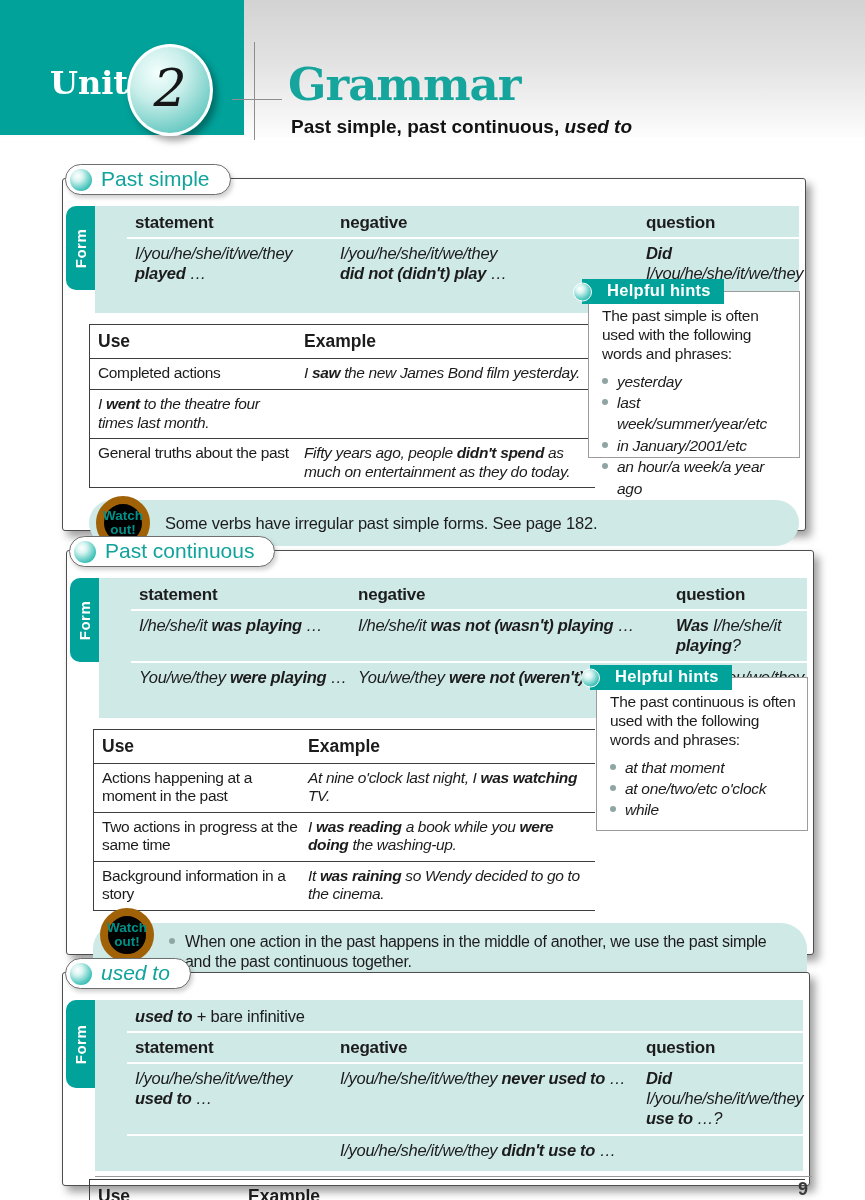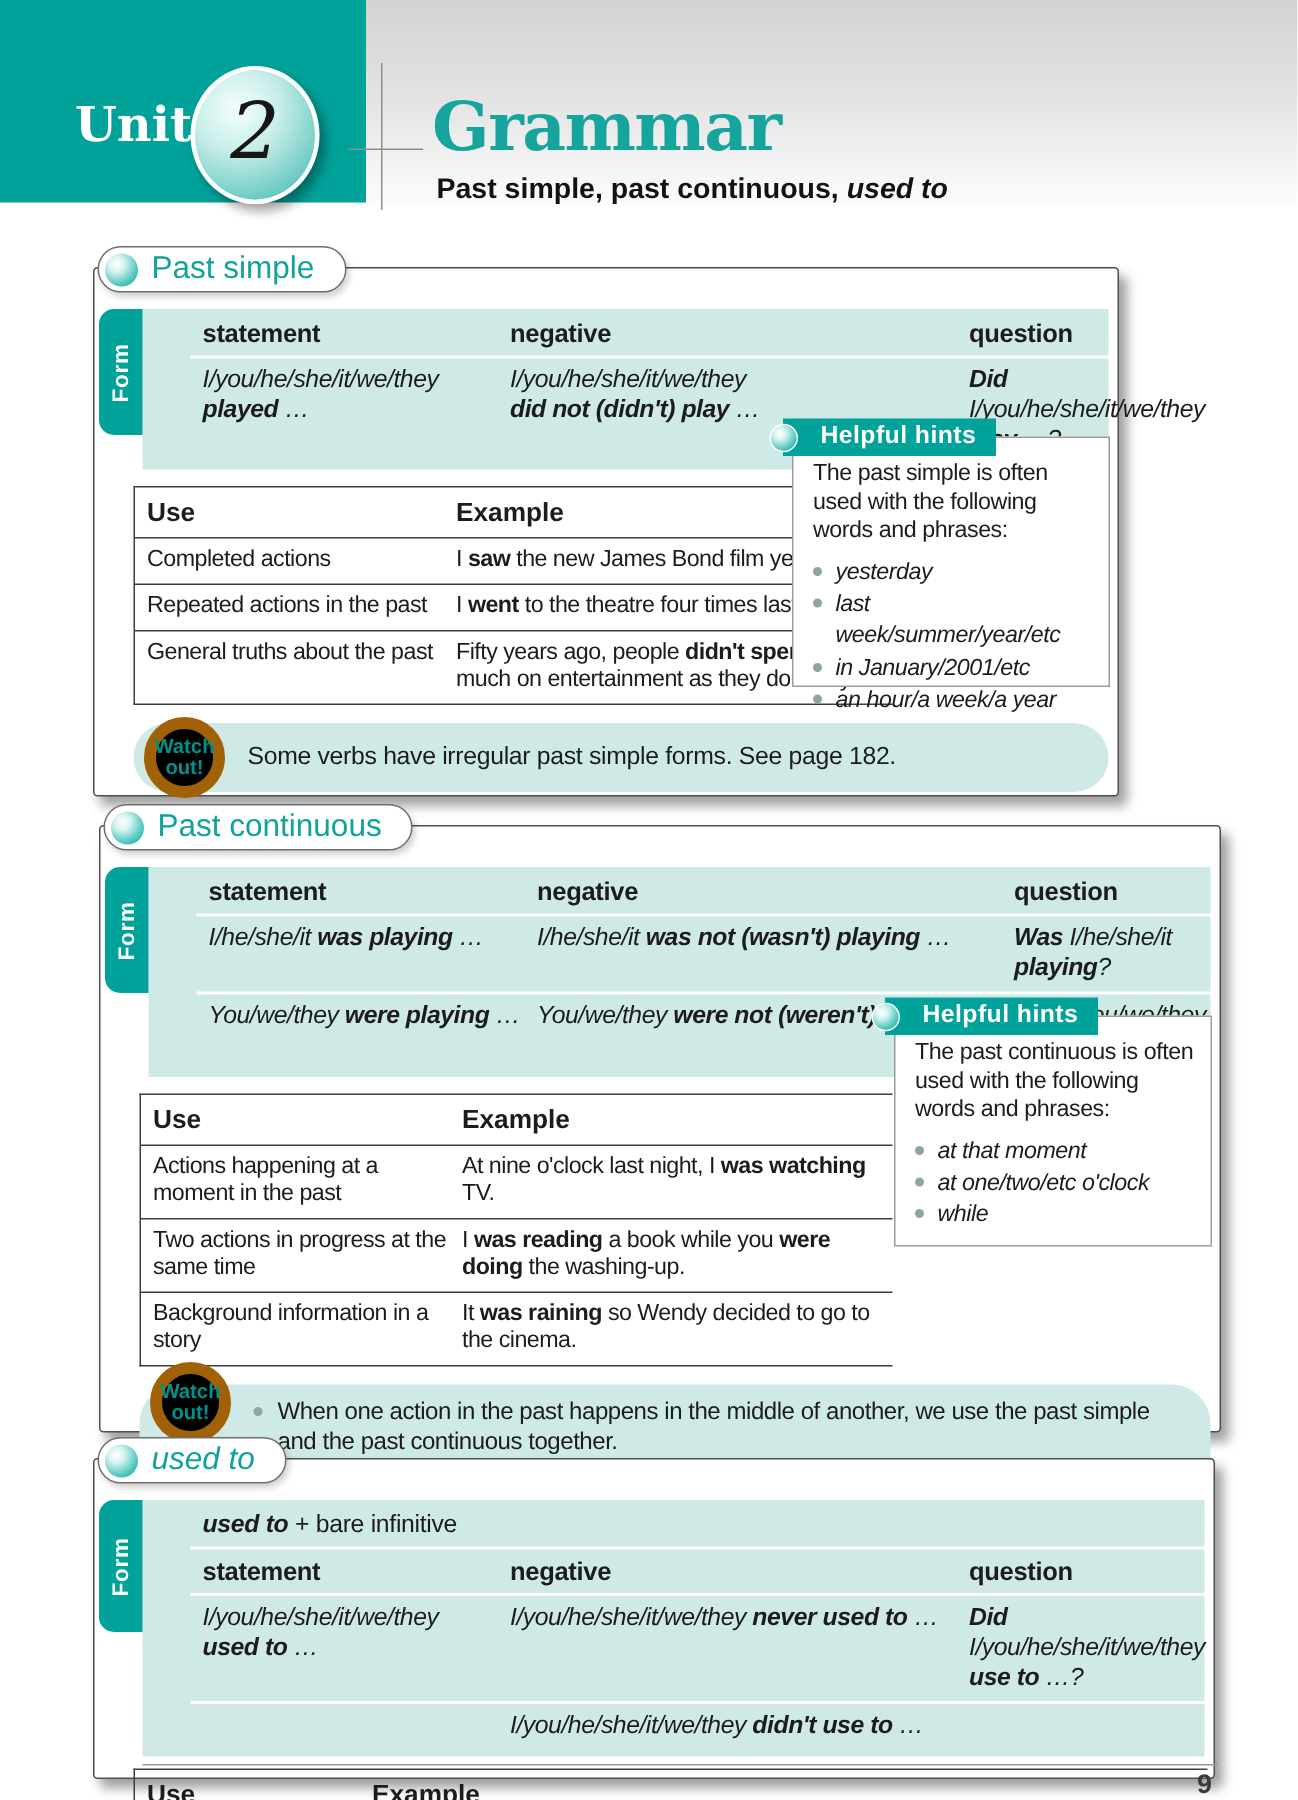--- a/index.html
+++ b/index.html
@@ -23,21 +23,21 @@
   .unit-number { font-family:"DejaVu Serif", serif; font-style:italic; font-size:52px; color:#161616; padding-bottom:4px; }
   .hdr-vline { position:absolute; left:254px; top:42px; width:1px; height:98px; background:#8d8d8d; }
   .hdr-hline { position:absolute; left:232px; top:99px; width:50px; height:1px; background:#8d8d8d; }
   .grammar-title { position:absolute; left:288px; top:58px; font-family:"DejaVu Serif", serif;
     font-weight:bold; font-size:45px; color:#16a59d; letter-spacing:-1px; }
   .grammar-sub { position:absolute; left:291px; top:116px; font-size:19px; font-weight:bold; color:#121212; }
 
   
   .gbox { position:absolute; background:#fff; border:1.5px solid #4e4e4e; border-radius:3px;
     box-shadow:5px 6px 8px rgba(0,0,0,0.38); }
-  #box-past-simple { left:62px; top:178px; width:684px; height:353px; }
+  #box-past-simple { left:62px; top:178px; width:744px; height:353px; }
   #box-past-cont   { left:66px; top:550px; width:748px; height:405px; }
   #box-used-to     { left:62px; top:972px; width:748px; height:214px; }
 
   .pill { position:absolute; left:2px; top:-15px; height:31px; background:#fff;
     border:1.5px solid #6f6f6f; border-radius:17px; display:flex; align-items:center;
     gap:9px; padding:0 20px 0 4px; box-shadow:2px 3px 4px rgba(0,0,0,0.18); z-index:3; }
   .ball { border-radius:50%;
     background:radial-gradient(circle at 35% 32%, #ffffff 0%, #d8f4f1 25%, #54c8c0 65%, #00a29a 100%); }
   .pill .ball { width:22px; height:22px; flex:0 0 22px; }
   .pill-label { font-size:21px; color:#10a39b; white-space:nowrap; padding-bottom:2px; }
@@ -60,21 +60,21 @@
   .use-table { margin:11px 0 0 26px; border-left:1.5px solid #3e3e3e;
     border-top:1.5px solid #3e3e3e; border-bottom:1.5px solid #3e3e3e; }
   #box-past-simple .use-table { width:506px; }
   #box-past-cont   .use-table { width:502px; }
   #box-used-to     .use-table { width:716px; margin-top:8px; }
   .u-row { display:grid; grid-template-columns:206px 1fr; }
   #box-used-to .u-row { grid-template-columns:150px 1fr; }
   .u-row + .u-row { border-top:1.5px solid #3e3e3e; }
   .u-head { font-weight:bold; font-size:17.5px; padding:6px 0 6px 8px; }
   .u-cell { font-size:15.5px; line-height:1.2; padding:5px 2px 6px 8px; letter-spacing:-0.35px; }
-  .u-ex { }
+  .u-ex { font-style:italic; }
 
   .hints { position:absolute; right:5px; width:212px; background:#fff; border:1px solid #9c9c9c;
     padding:15px 8px 8px 13px;margin-left:12px; }
   #box-past-simple .hints { top:112px; height:167px; }
   #box-past-cont   .hints { top:126px; height:154px; }
   .hints-header { position:absolute; top:-13px; left:-7px; background:#00a29a; color:#fff;
     font-weight:bold; font-size:16.5px; letter-spacing:0.3px; padding:2px 13px 4px 25px; white-space:nowrap; }
   .hints-header .ball { position:absolute; left:-9px; top:50%; transform:translateY(-50%);
     width:19px; height:19px; border:1px solid #fff; }
   .hints-text { font-size:15.5px; line-height:1.22; margin-bottom:7px; letter-spacing:-0.3px; }
@@ -141,21 +141,20 @@
   <div class="use-table">
     <div class="u-row">
       <div class="u-head">Use</div>
       <div class="u-head">Example</div>
     </div>
     <div class="u-row">
       <div class="u-cell">Completed actions</div>
       <div class="u-cell u-ex">I <b>saw</b> the new James Bond film yesterday.</div>
     </div>
     <div class="u-row">
-      <div class="u-cell">Repeated actions in the past</div>
       <div class="u-cell u-ex">I <b>went</b> to the theatre four times last month.</div>
     </div>
     <div class="u-row">
       <div class="u-cell">General truths about the past</div>
       <div class="u-cell u-ex">Fifty years ago, people <b>didn't spend</b> as much on entertainment as they do today.</div>
     </div>
   </div>
 
   <div class="hints">
     <div class="hints-header">

